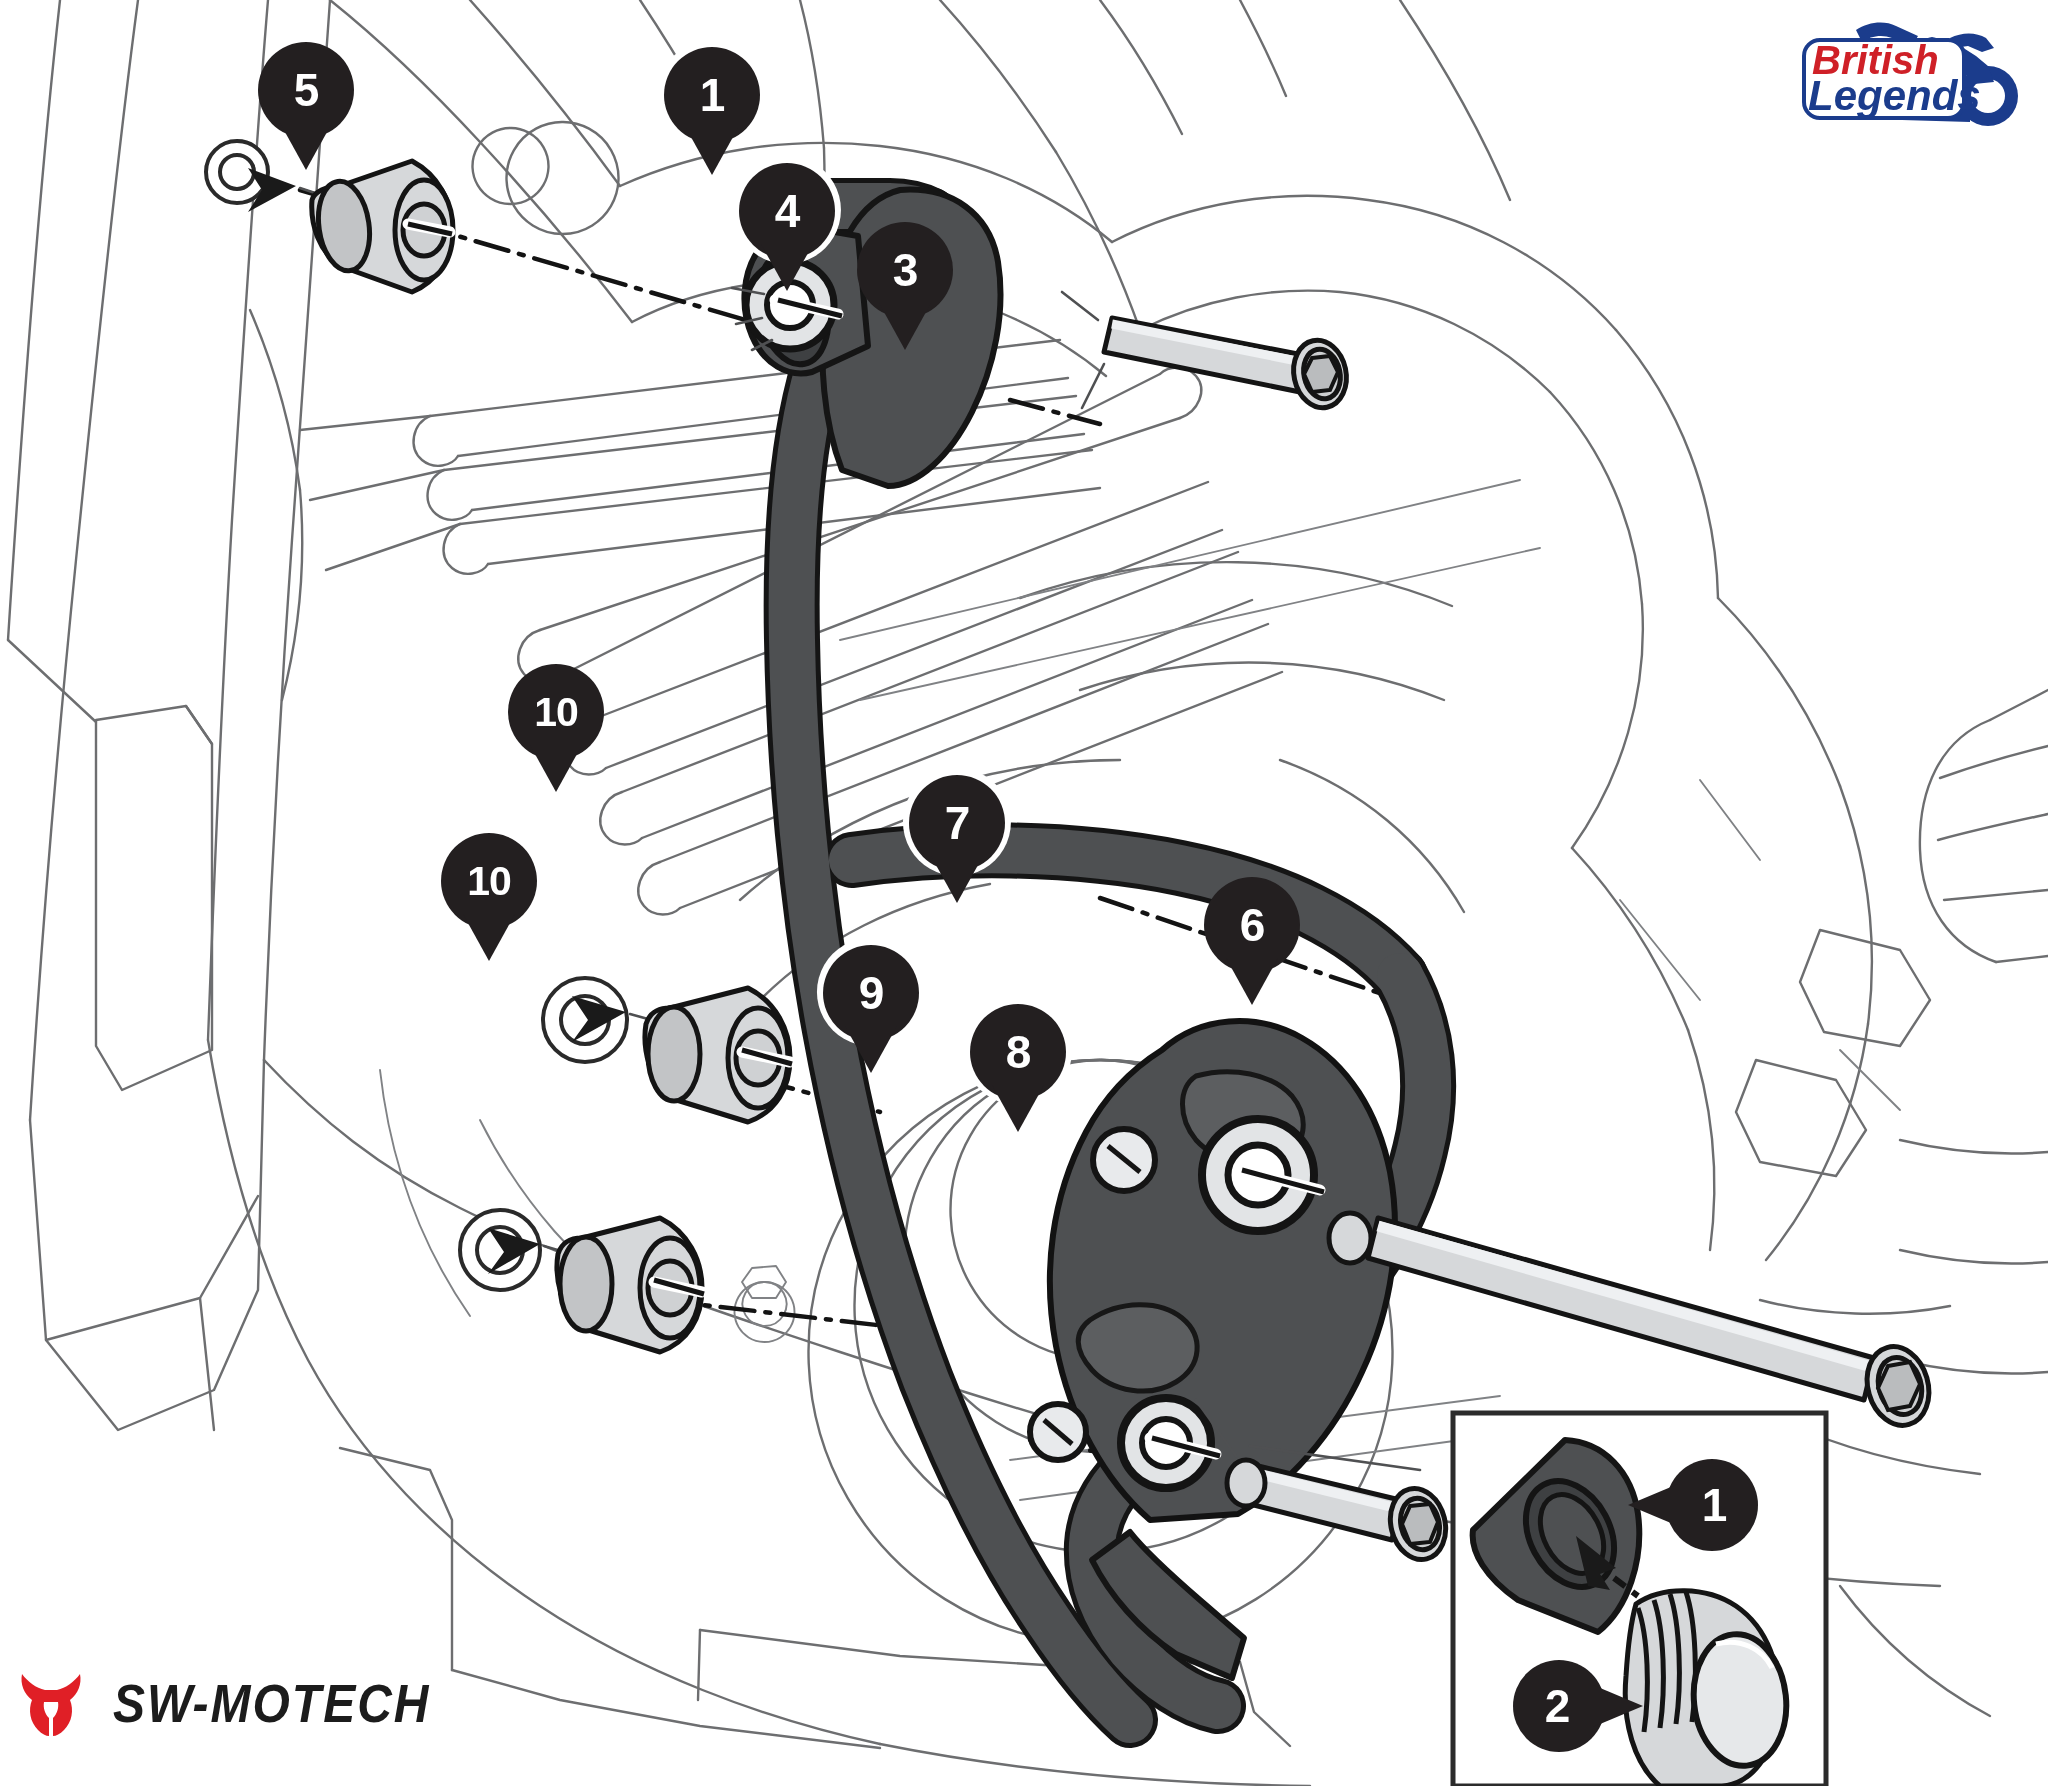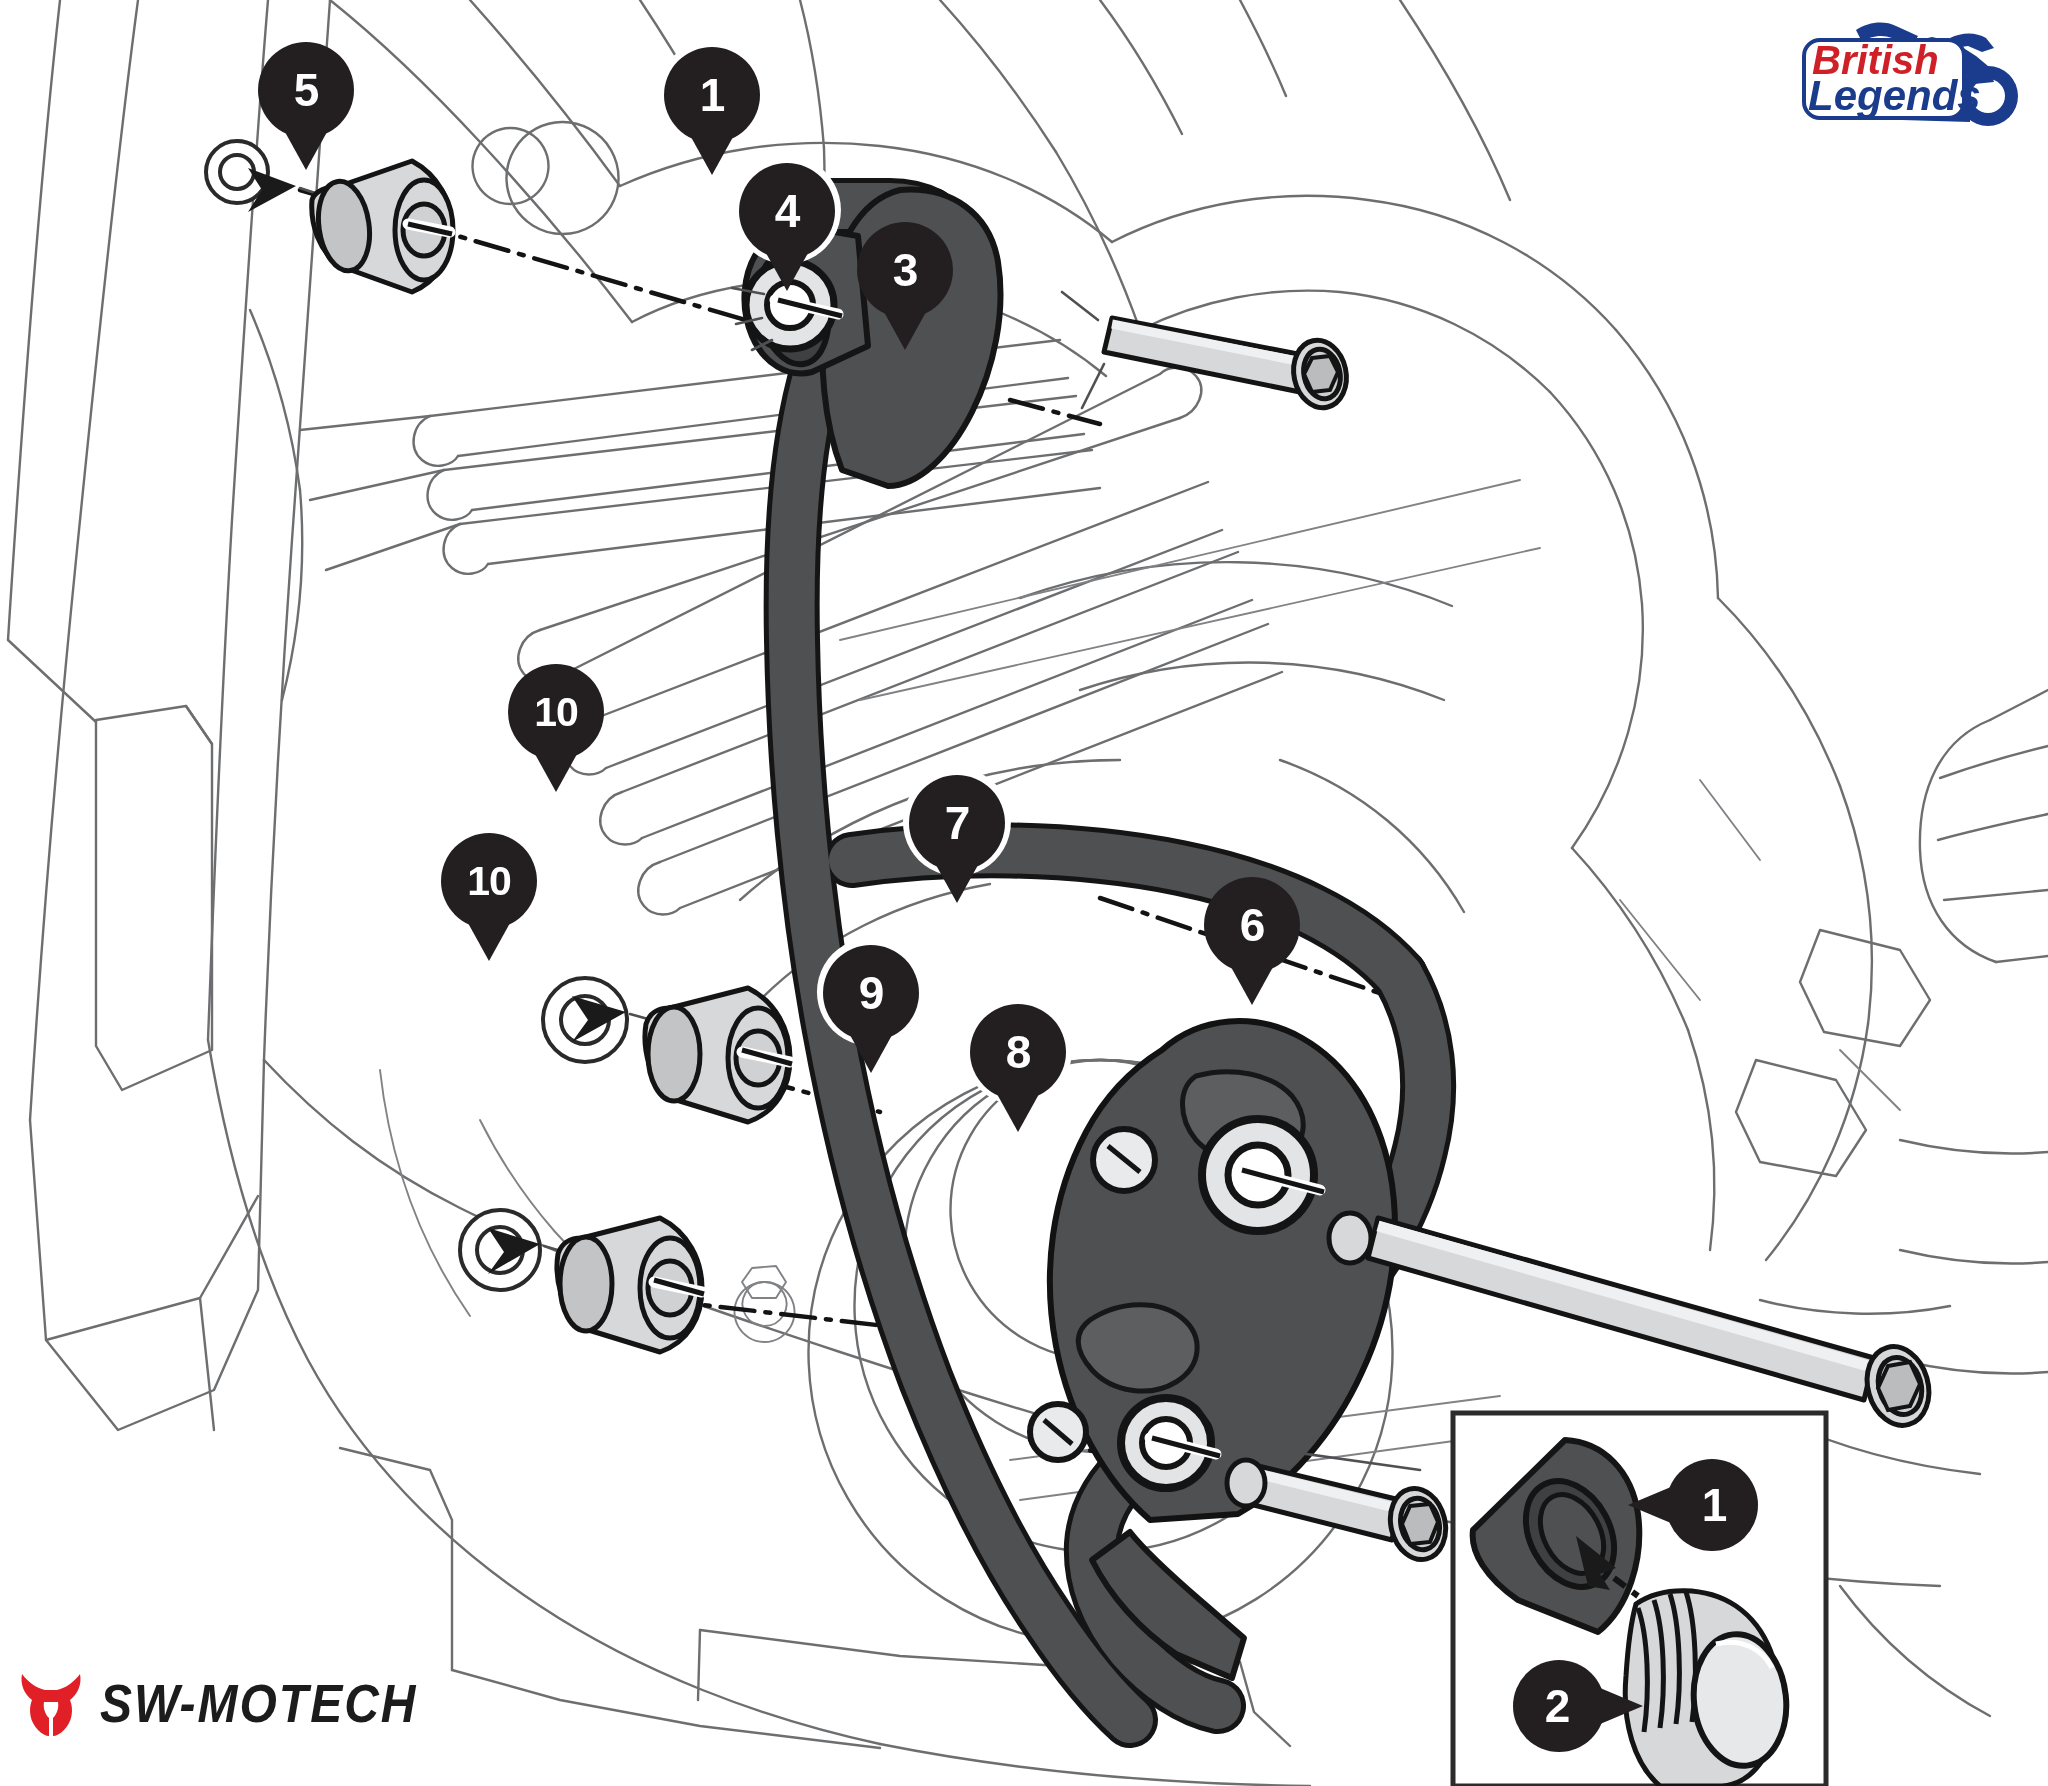--- a/index.html
+++ b/index.html
@@ -118,21 +118,21 @@
     text-decoration: underline;
   }
   #logo-swmotech {
     position: absolute;
     left: 18px;
     bottom: 28px;
     width: 330px;
     height: 110px;
     display: flex;
     align-items: center;
-    gap: 16px;
+    gap: 29px;
   }
   #logo-swmotech .bullmark { width: 66px; height: 70px; flex: 0 0 auto; }
   #logo-swmotech .wordmark {
     font-family: "Liberation Sans", sans-serif;
     font-weight: bold;
     font-style: italic;
     font-size: 48px;
     letter-spacing: 2px;
     color: #1c1c1c;
     white-space: nowrap;

